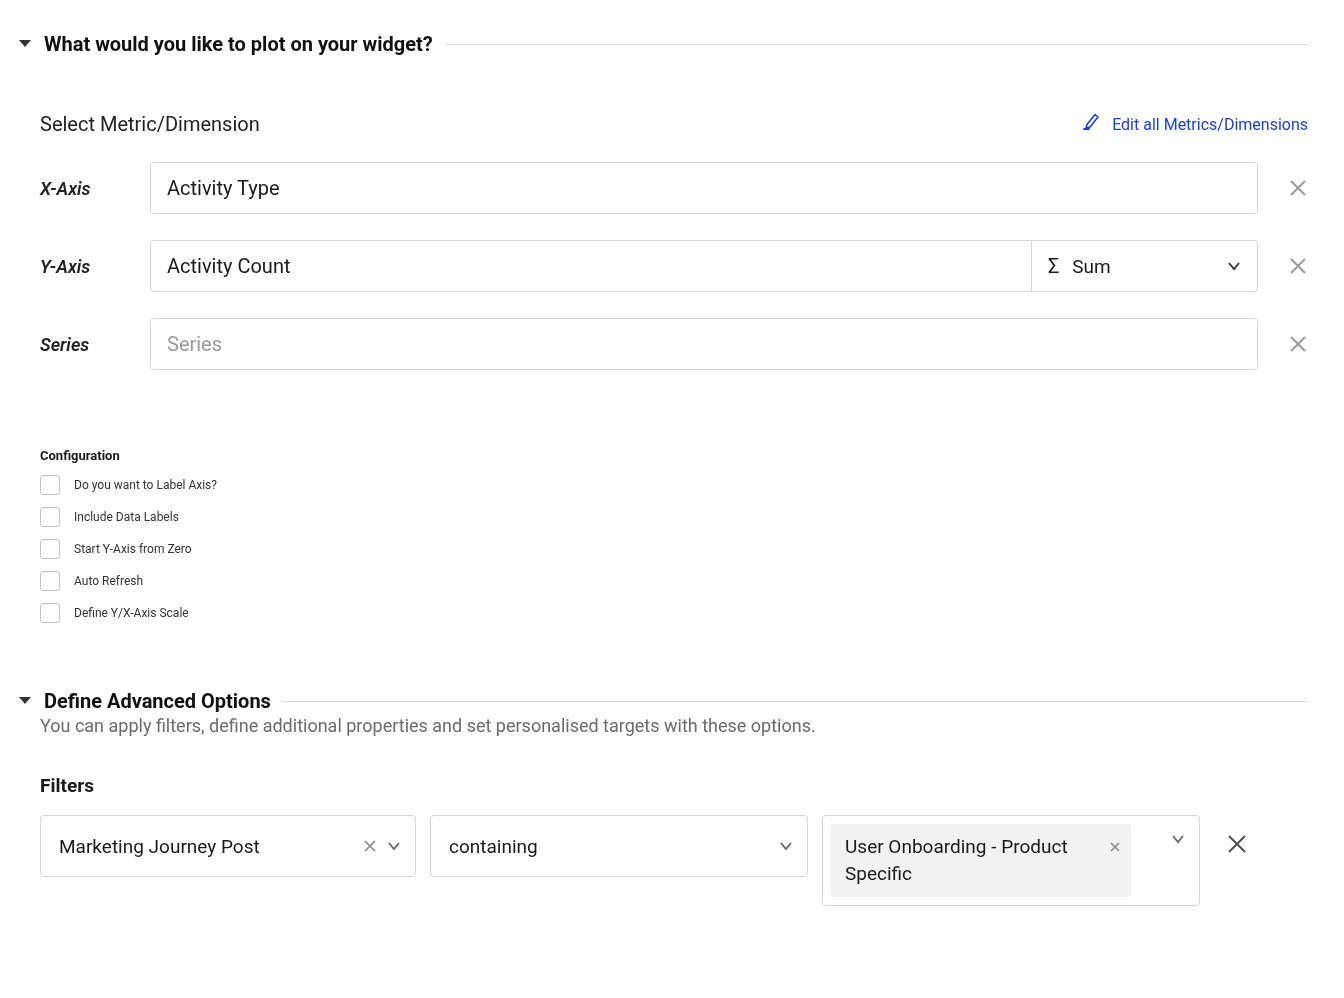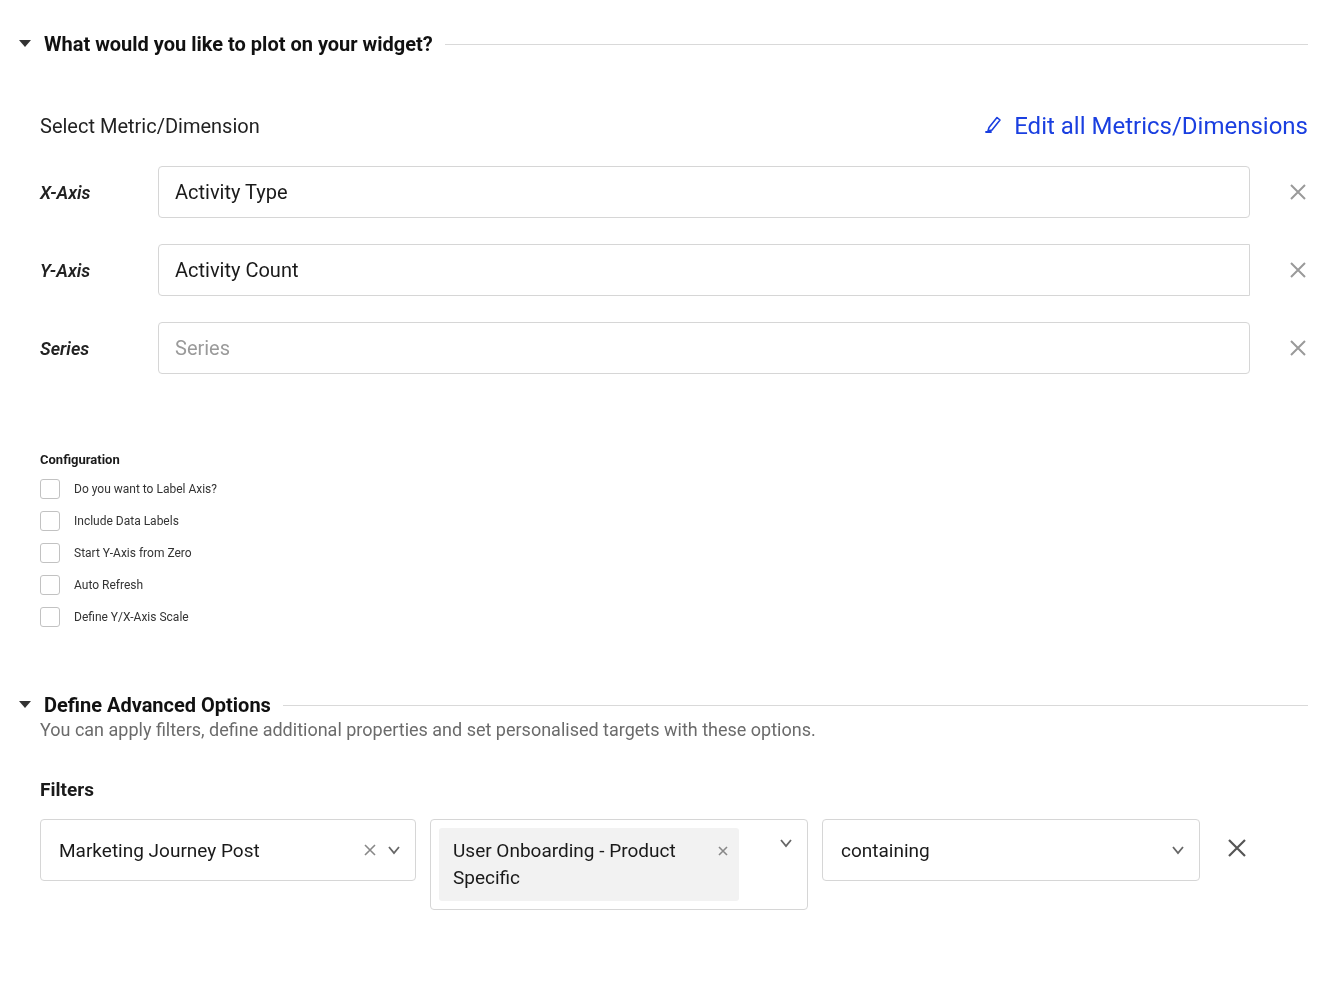--- a/index.html
+++ b/index.html
@@ -51,33 +51,33 @@
     justify-content: space-between;
     align-items: center;
     margin-top: 56px;
   }
   .select-metric-label {
     font-size: 20px;
     color: #222;
   }
   .edit-link {
     display: inline-flex;
-    align-items: flex-end;
+    align-items: center;
     gap: 10px;
     color: #1a3fe0;
-    font-size: 24px;
+    font-size: 16px;
     cursor: pointer;
   }
   .edit-link svg path { stroke:#1a3fe0; }
 
   
   .axis-row {
     display: flex;
     align-items: center;
-    gap: 12px;
+    gap: 4px;
     margin-top: 26px;
   }
   .axis-label {
     width: 106px;
     font-style: italic;
     font-weight: 600;
     font-size: 18px;
     color: #222;
   }
   .axis-input {
@@ -266,20 +266,31 @@
             <path d="M3 3 L17 17 M17 3 L3 17" stroke="currentColor" stroke-width="2"></path>
           </svg>
       </span>
     </div>
 
     <div class="axis-row">
       <span class="axis-label">Y-Axis</span>
       <div class="axis-input">
         <div class="input-box joined">
           <span>Activity Count</span>
+        </div>
+        <div class="agg-box">
+          <span>
+            <span class="sigma">Σ</span>
+            <span>Sum</span>
+          </span>
+          <span class="mini-chevron">
+            <svg width="14" height="10" viewBox="0 0 14 10">
+                <path d="M2 2 L7 8 L12 2" stroke="#333" stroke-width="1.8" fill="none"></path>
+              </svg>
+          </span>
         </div>
       </div>
       <span class="close-x light">
         <svg width="20" height="20" viewBox="0 0 20 20">
             <path d="M3 3 L17 17 M17 3 L3 17" stroke="currentColor" stroke-width="2"></path>
           </svg>
       </span>
     </div>
 
     <div class="axis-row">
@@ -350,45 +361,45 @@
                 </svg>
             </span>
             <span class="mini-chevron">
               <svg width="14" height="10" viewBox="0 0 14 10">
                   <path d="M2 2 L7 8 L12 2" stroke="#666" stroke-width="1.8" fill="none"></path>
                 </svg>
             </span>
           </span>
         </div>
 
+        <div class="filter-box filter-op">
+          <span>containing</span>
+          <span class="mini-chevron">
+            <svg width="14" height="10" viewBox="0 0 14 10">
+                <path d="M2 2 L7 8 L12 2" stroke="#666" stroke-width="1.8" fill="none"></path>
+              </svg>
+          </span>
+        </div>
+
         <div class="filter-box filter-value">
           <div class="tag">
             <span>User Onboarding - Product Specific</span>
             <span class="tag-x">
               <svg width="12" height="12" viewBox="0 0 12 12">
                   <path d="M2 2 L10 10 M10 2 L2 10" stroke="#888" stroke-width="1.6"></path>
                 </svg>
             </span>
           </div>
           <span class="fv-chevron mini-chevron">
             <svg width="14" height="10" viewBox="0 0 14 10">
                 <path d="M2 2 L7 8 L12 2" stroke="#666" stroke-width="1.8" fill="none"></path>
               </svg>
           </span>
         </div>
 
-        <div class="filter-box filter-op">
-          <span>containing</span>
-          <span class="mini-chevron">
-            <svg width="14" height="10" viewBox="0 0 14 10">
-                <path d="M2 2 L7 8 L12 2" stroke="#666" stroke-width="1.8" fill="none"></path>
-              </svg>
-          </span>
-        </div>
-
         <span class="filters-remove">
           <svg width="22" height="22" viewBox="0 0 22 22">
               <path d="M3 3 L19 19 M19 3 L3 19" stroke="currentColor" stroke-width="2.2"></path>
             </svg>
         </span>
       </div>
 
     </div>
   </div>
 

